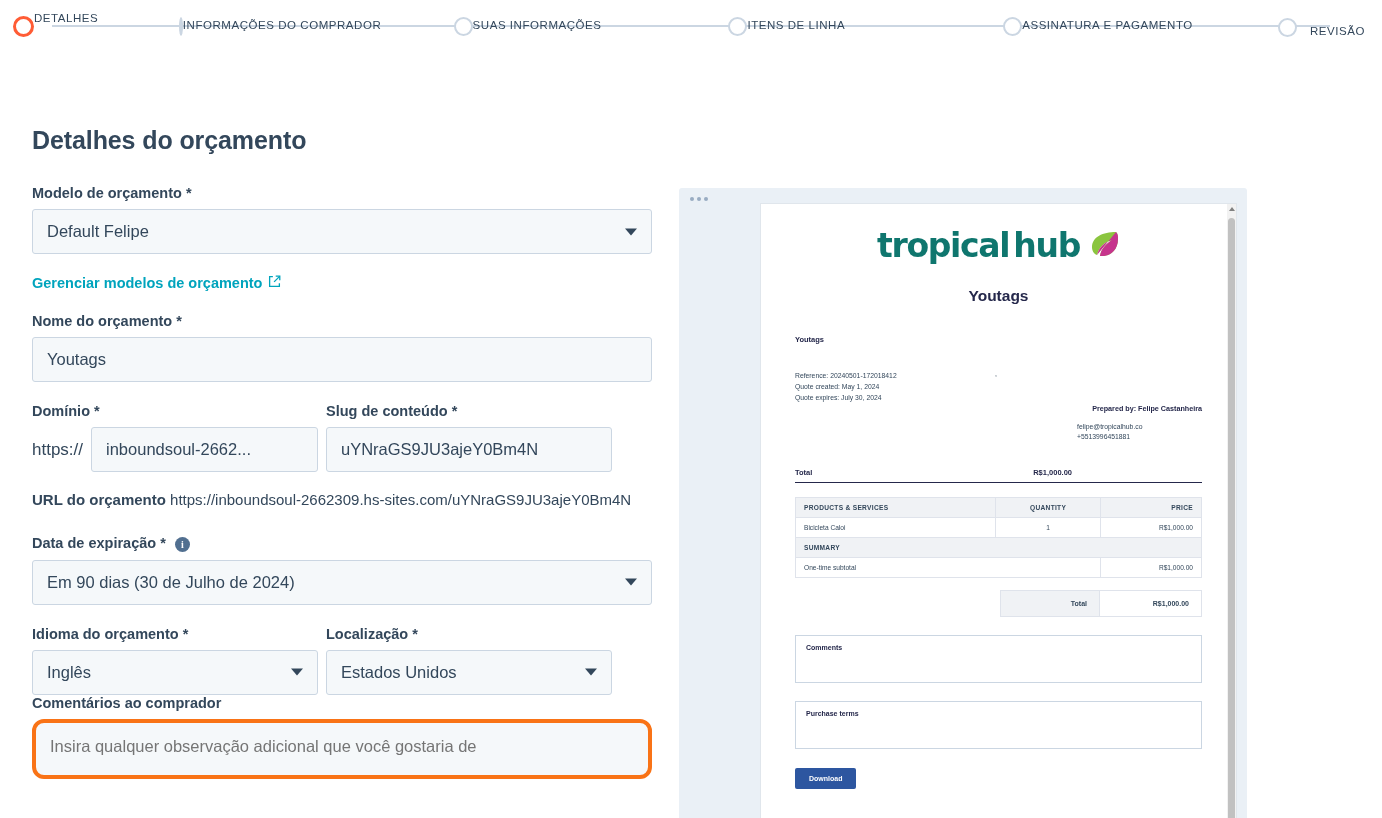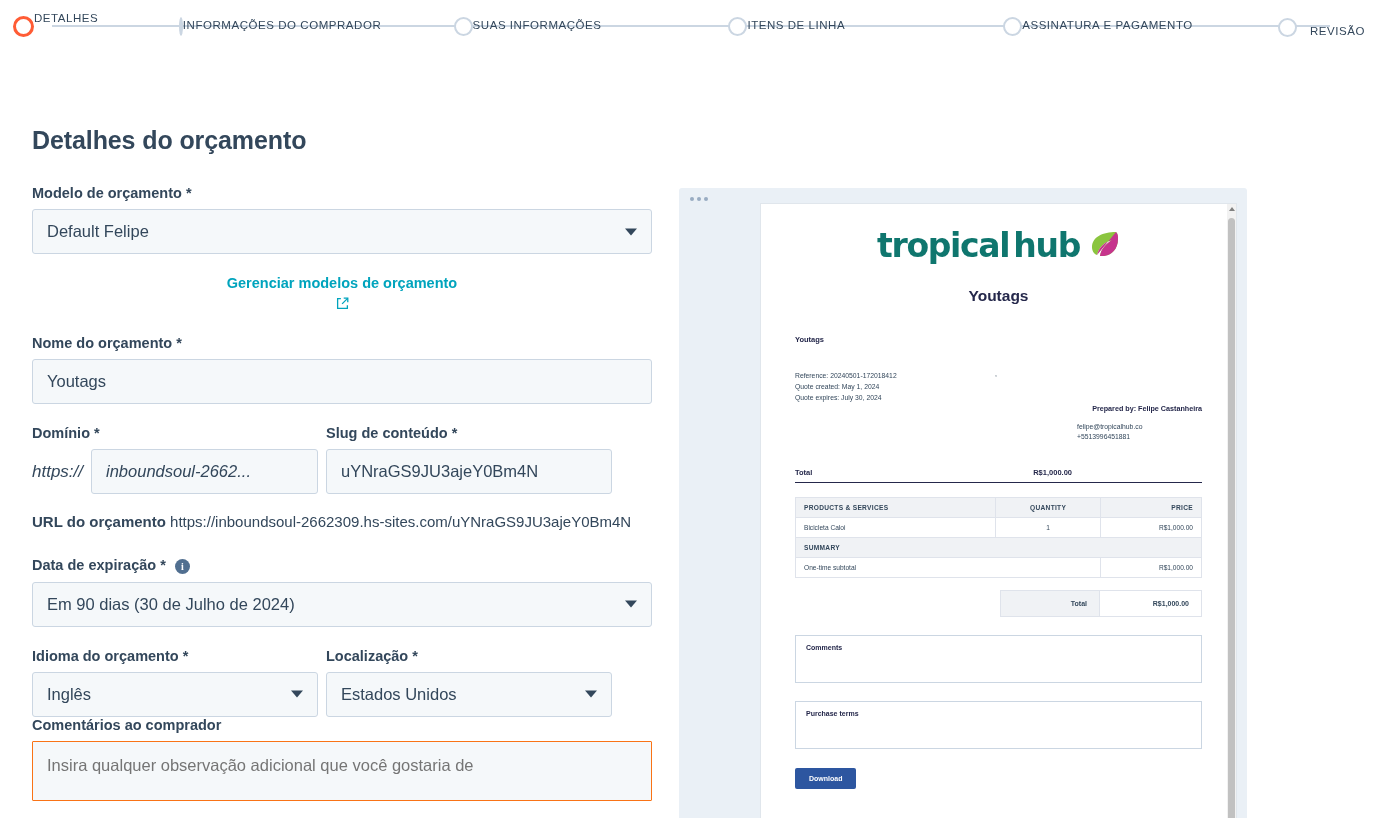--- a/index.html
+++ b/index.html
@@ -117,30 +117,29 @@
   }
   .link-row {
     margin-top: 11px;
     margin-bottom: 22px;
     font-size: 14.5px;
     font-weight: bold;
     color: #00a4bd;
     display: flex;
     align-items: center;
     gap: 6px;
-    flex-direction: column;
   }
   .link-row a { color: #00a4bd; text-decoration: none; }
   .ext-icon { display: inline-block; }
 
   .two-col { display: flex; gap: 8px; }
   .col-a { width: 286px; }
   .col-b { width: 286px; }
 
-  .domain-row { display: flex; align-items: center; gap: 8px; font-style: italic; }
+  .domain-row { display: flex; align-items: center; gap: 8px; }
   .https-prefix {
     font-size: 17px;
     color: #33475b;
   }
   .domain-select {
     flex: 1;
     height: 45px;
     border: 1px solid #cbd6e2;
     border-radius: 3px;
     background: #f5f8fa;
@@ -360,22 +359,22 @@
     font-weight: bold;
     padding: 7px 14px;
     border-radius: 2px;
     display: inline-block;
     border: none;
     font-family: "Liberation Sans", sans-serif;
   }
   .comment-textarea {
     width: 100%;
     height: 60px;
-    border: 1px solid #f97316;
-    border-radius: 1px;
+    border: 4px solid #f97316;
+    border-radius: 12px;
     background: #f5f8fa;
     padding: 11px 14px;
     font-size: 16.5px;
     color: #7c98b6;
     font-family: "Liberation Sans", sans-serif;
     line-height: 24px;
     resize: none;
     overflow: hidden;
   }
 </style>

